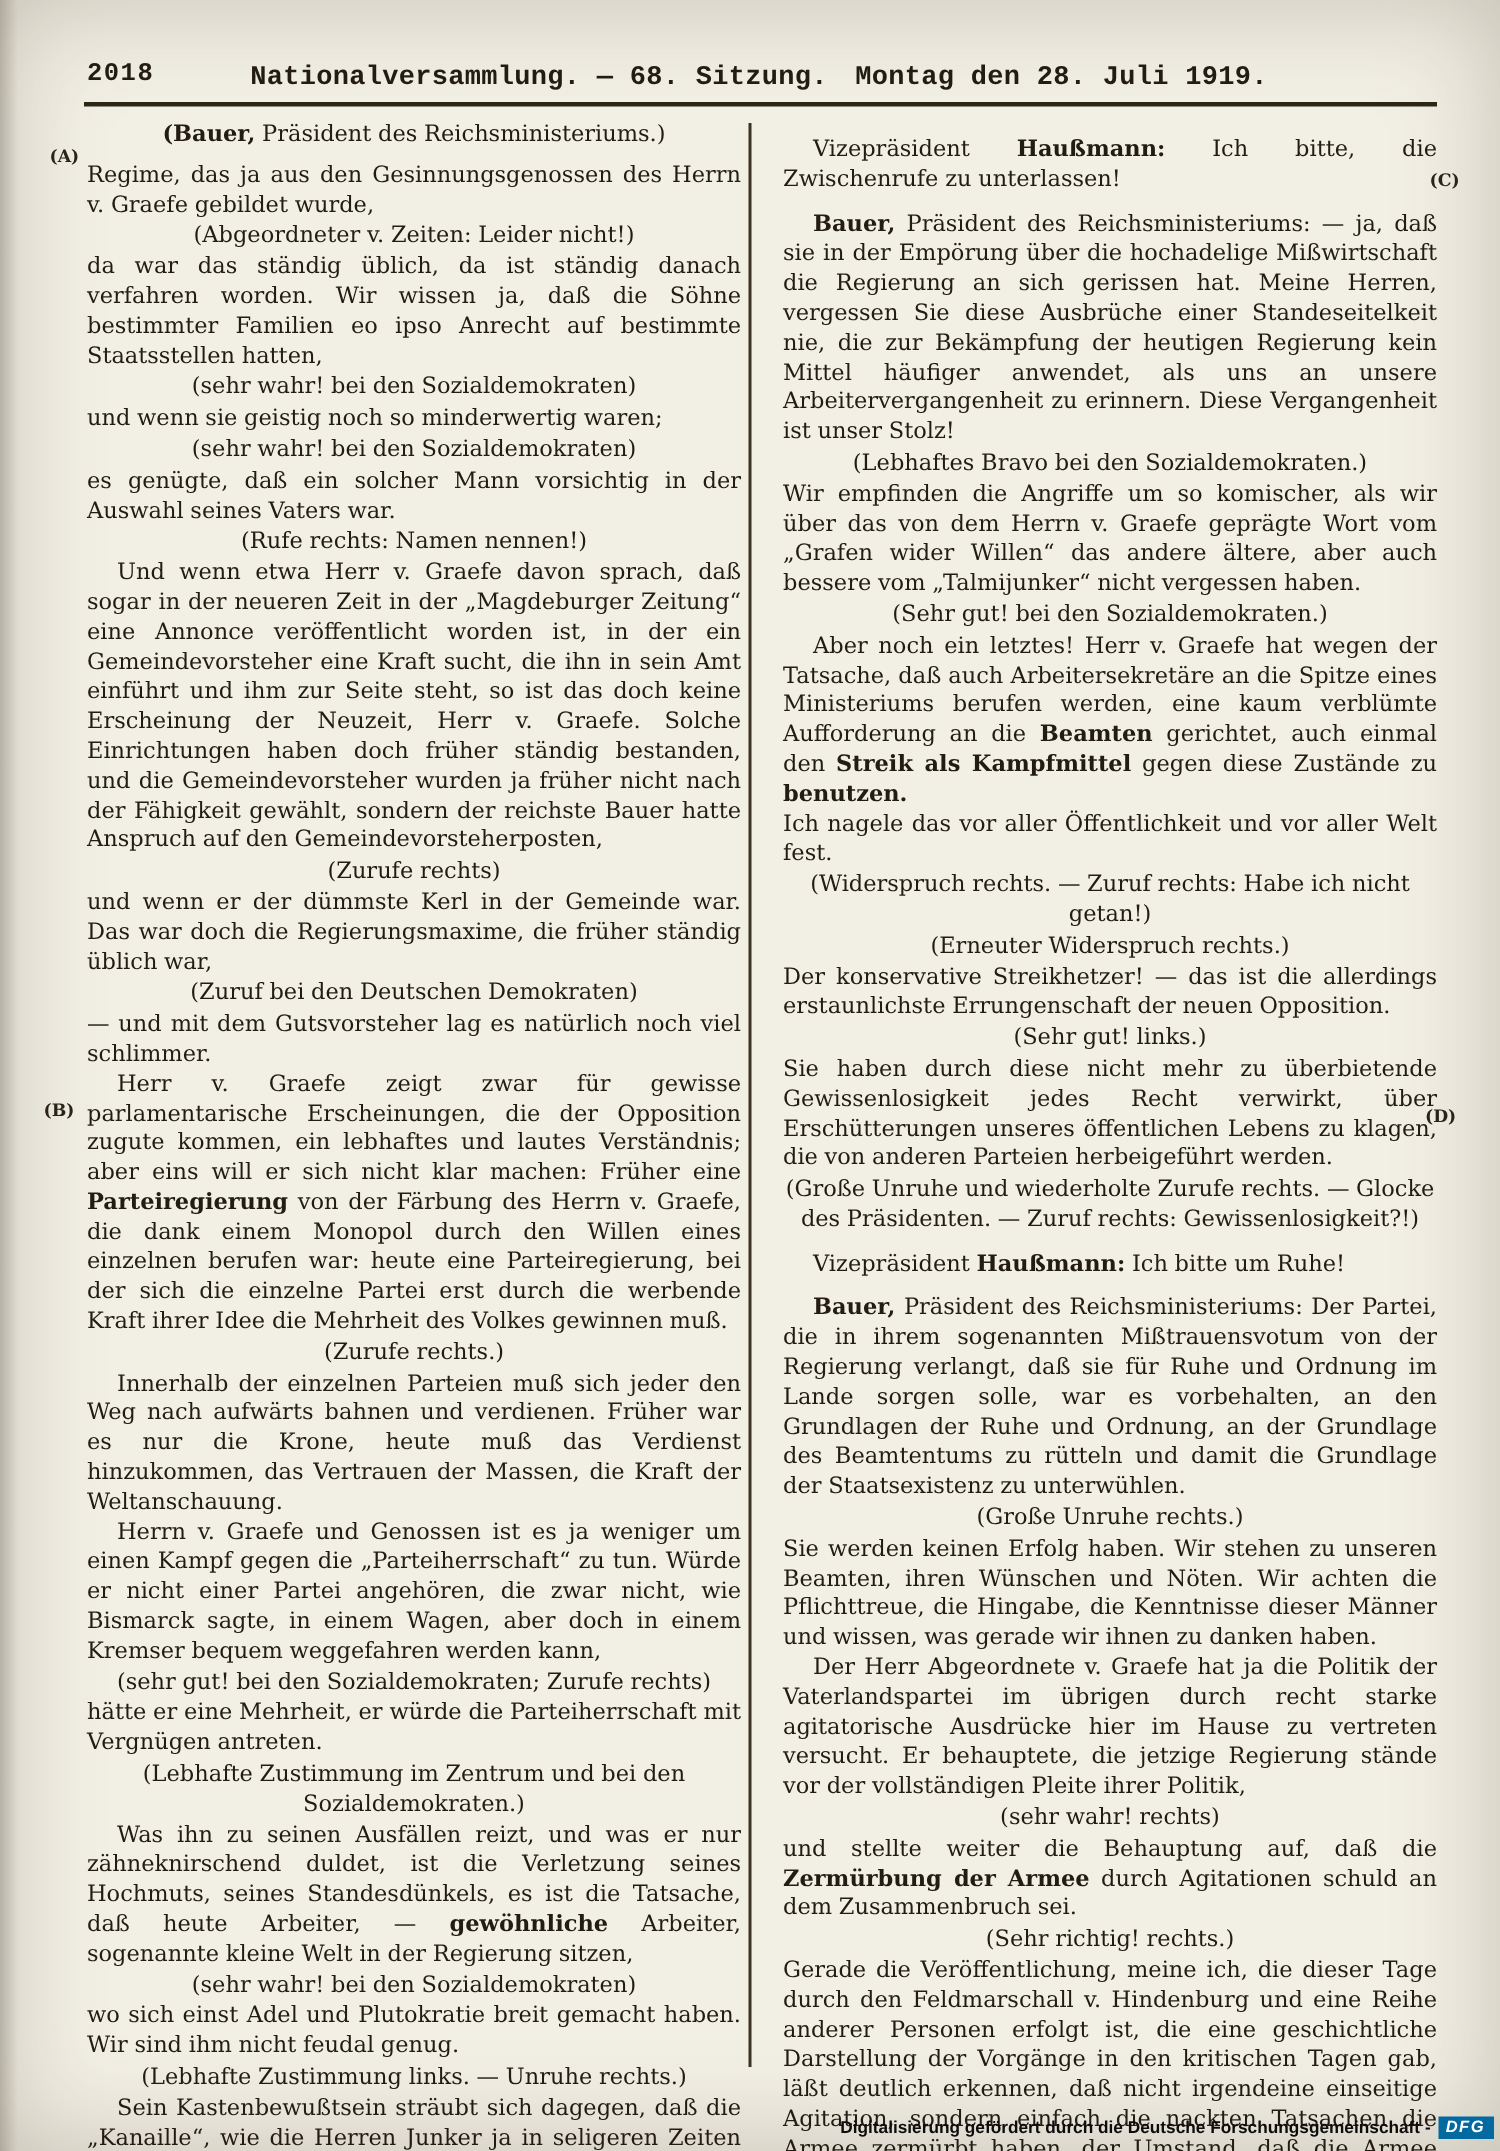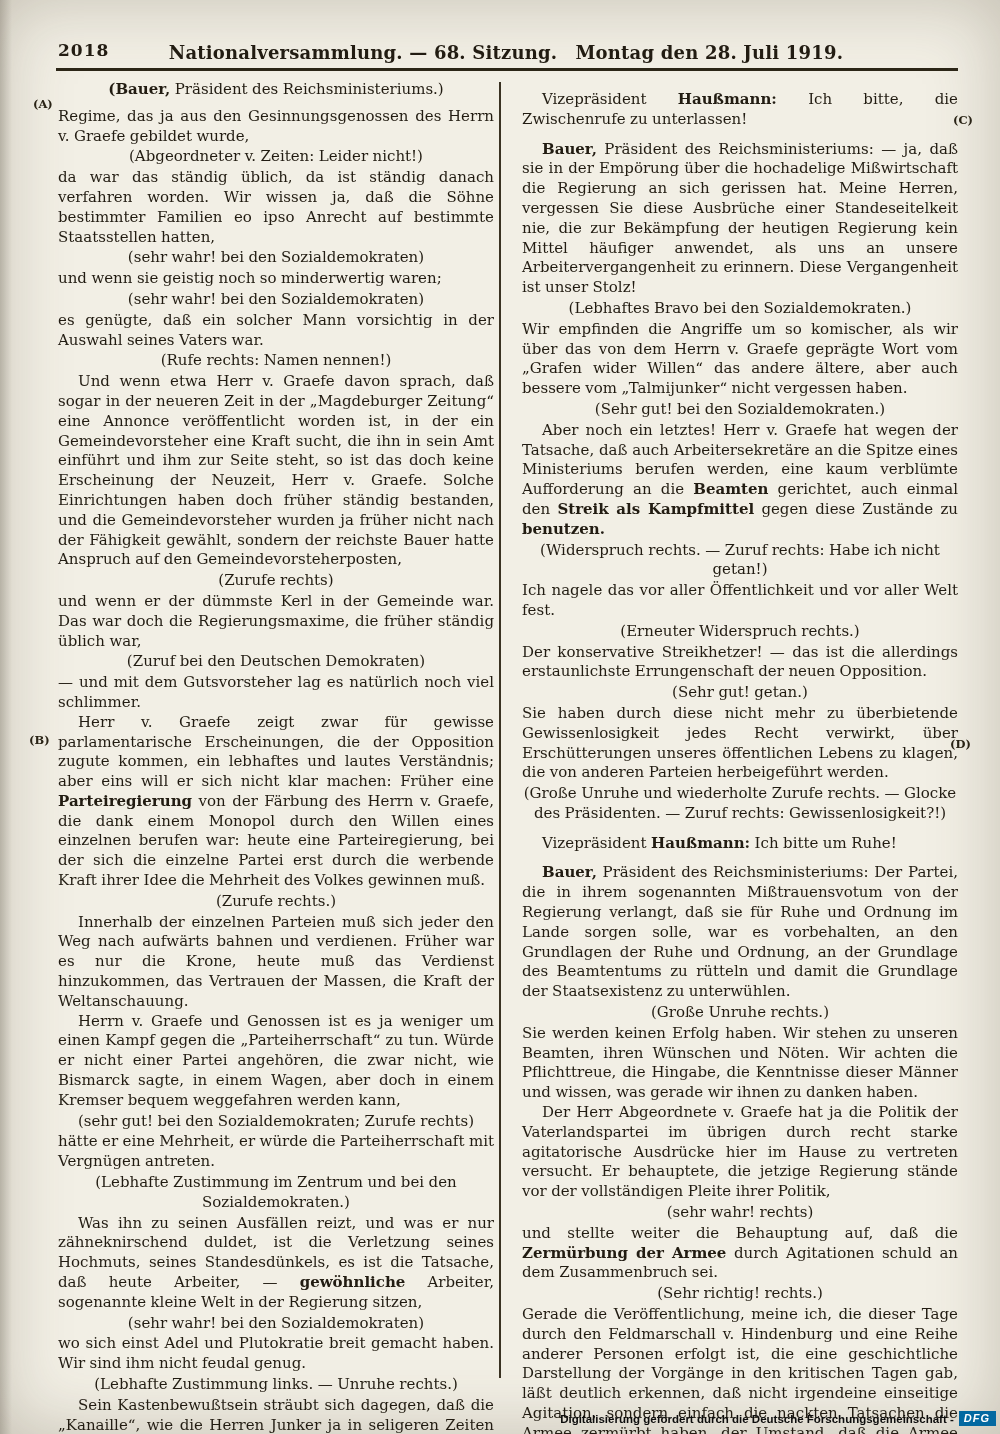--- a/index.html
+++ b/index.html
@@ -15,21 +15,21 @@
     font-family: "DejaVu Serif", serif;
     overflow: hidden;
     box-shadow: inset 0 0 70px rgba(80,68,45,.28);
   }
   .page::before {
     content: "";
     position: absolute; left: 0; top: 0; bottom: 0; width: 12px;
     background: linear-gradient(to right, rgba(55,45,32,.22), rgba(55,45,32,0));
     pointer-events: none;
   }
-  .header { position: absolute; top: 40px; left: 58px; right: 46px; height: 24px; }
+  .header { position: absolute; top: 40px; left: 58px; right: 46px; height: 24px; font-family: Liberation Mono, monospace; }
   .page-number {
     position: absolute; left: 0; top: 0;
     font-size: 17px; font-weight: bold; letter-spacing: 1px;
   }
   .header-title {
     position: absolute; left: 0; right: 0; top: 2px;
     text-align: center; font-size: 18px; font-weight: bold; letter-spacing: .2px;
   }
   .header-rule {
     position: absolute; top: 68px; left: 56px; right: 42px; height: 2.5px;
@@ -124,25 +124,25 @@
         <div class="para stage"><span>(Lebhafte Zustimmung links. — Unruhe rechts.)</span></div>
         <div class="para body indent"><span>Sein Kastenbewußtsein sträubt sich dagegen, daß die „Kanaille“, wie die Herren Junker ja in seligeren Zeiten zu sagen pflegten, sich erlaubt, mitreden zu wollen.</span></div>
       </div>
     <div class="col right" id="right-col">
         <div class="para speech"><span>Vizepräsident </span><span class="b">Haußmann:</span><span> Ich bitte, die Zwischenrufe zu unterlassen!</span></div>
         <div class="para speech"><span class="b">Bauer,</span><span> Präsident des Reichsministeriums: — ja, daß sie in der Empörung über die hochadelige Mißwirtschaft die Regierung an sich gerissen hat.  Meine Herren, vergessen Sie diese Ausbrüche einer Standeseitelkeit nie, die zur Bekämpfung der heutigen Regierung kein Mittel häufiger anwendet, als uns an unsere Arbeitervergangenheit zu erinnern.  Diese Vergangenheit ist unser Stolz!</span></div>
         <div class="para stage"><span>(Lebhaftes Bravo bei den Sozialdemokraten.)</span></div>
         <div class="para body"><span>Wir empfinden die Angriffe um so komischer, als wir über das von dem Herrn v. Graefe geprägte Wort vom „Grafen wider Willen“ das andere ältere, aber auch bessere vom „Talmijunker“ nicht vergessen haben.</span></div>
         <div class="para stage"><span>(Sehr gut! bei den Sozialdemokraten.)</span></div>
         <div class="para body indent"><span>Aber noch ein letztes!  Herr v. Graefe hat wegen der Tatsache, daß auch Arbeitersekretäre an die Spitze eines Ministeriums berufen werden, eine kaum verblümte Aufforderung an die </span><span class="b">Beamten</span><span> gerichtet, auch einmal den </span><span class="b">Streik als Kampfmittel</span><span> gegen diese Zustände zu </span><span class="b">benutzen.</span></div>
+        <div class="para body"><span>Ich nagele das vor aller Öffentlichkeit und vor aller Welt fest.</span></div>
         <div class="para stage"><span>(Widerspruch rechts. — Zuruf rechts: Habe ich nicht getan!)</span></div>
-        <div class="para body"><span>Ich nagele das vor aller Öffentlichkeit und vor aller Welt fest.</span></div>
         <div class="para stage"><span>(Erneuter Widerspruch rechts.)</span></div>
         <div class="para body"><span>Der konservative Streikhetzer! — das ist die allerdings erstaunlichste Errungenschaft der neuen Opposition.</span></div>
-        <div class="para stage"><span>(Sehr gut! getan.)</span></div>
+        <div class="para stage"><span>(Sehr gut! links.)</span></div>
         <div class="para body"><span>Sie haben durch diese nicht mehr zu überbietende Gewissenlosigkeit jedes Recht verwirkt, über Erschütterungen unseres öffentlichen Lebens zu klagen, die von anderen Parteien herbeigeführt werden.</span></div>
         <div class="para stage"><span>(Große Unruhe und wiederholte Zurufe rechts. — Glocke des Präsidenten. — Zuruf rechts: Gewissenlosigkeit?!)</span></div>
         <div class="para speech"><span>Vizepräsident </span><span class="b">Haußmann:</span><span> Ich bitte um Ruhe!</span></div>
         <div class="para speech"><span class="b">Bauer,</span><span> Präsident des Reichsministeriums:  Der Partei, die in ihrem sogenannten Mißtrauensvotum von der Regierung verlangt, daß sie für Ruhe und Ordnung im Lande sorgen solle, war es vorbehalten, an den Grundlagen der Ruhe und Ordnung, an der Grundlage des Beamtentums zu rütteln und damit die Grundlage der Staatsexistenz zu unterwühlen.</span></div>
         <div class="para stage"><span>(Große Unruhe rechts.)</span></div>
         <div class="para body"><span>Sie werden keinen Erfolg haben.  Wir stehen zu unseren Beamten, ihren Wünschen und Nöten.  Wir achten die Pflichttreue, die Hingabe, die Kenntnisse dieser Männer und wissen, was gerade wir ihnen zu danken haben.</span></div>
         <div class="para body indent"><span>Der Herr Abgeordnete v. Graefe hat ja die Politik der Vaterlandspartei im übrigen durch recht starke agitatorische Ausdrücke hier im Hause zu vertreten versucht. Er behauptete, die jetzige Regierung stände vor der vollständigen Pleite ihrer Politik,</span></div>
         <div class="para stage"><span>(sehr wahr! rechts)</span></div>
         <div class="para body"><span>und stellte weiter die Behauptung auf, daß die </span><span class="b">Zermürbung der Armee</span><span> durch Agitationen schuld an dem Zusammenbruch sei.</span></div>
         <div class="para stage"><span>(Sehr richtig! rechts.)</span></div>

